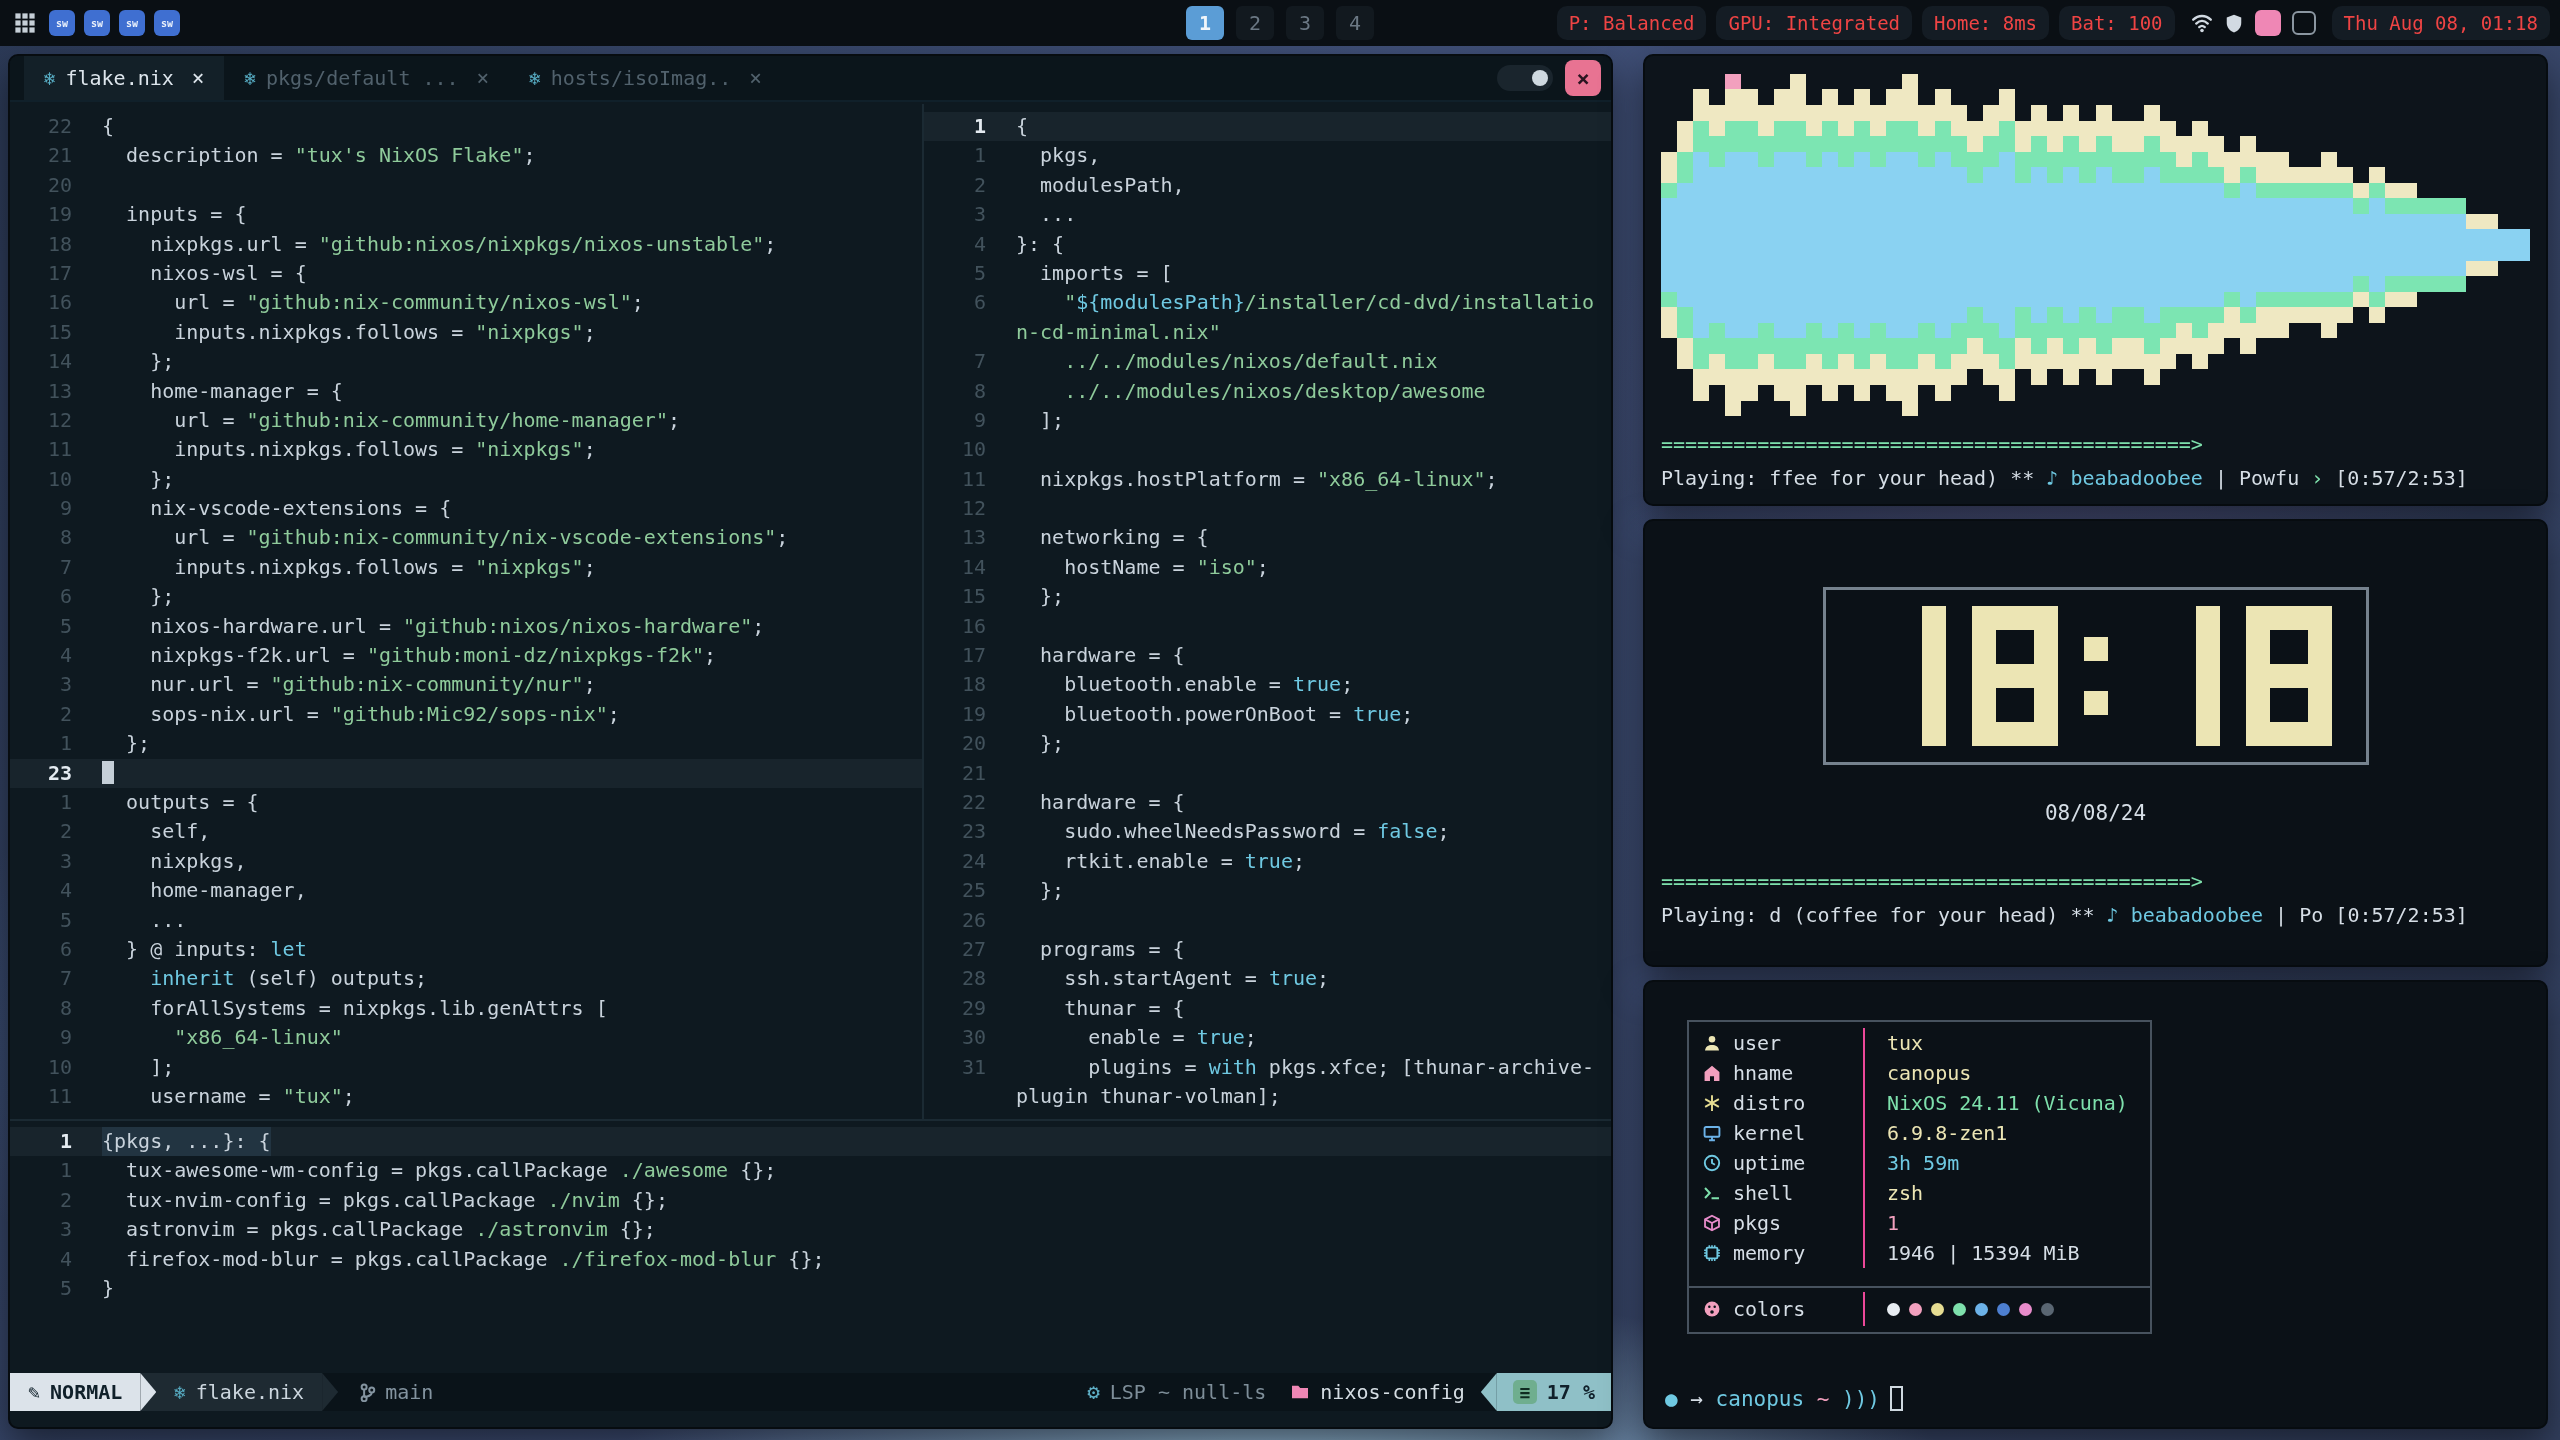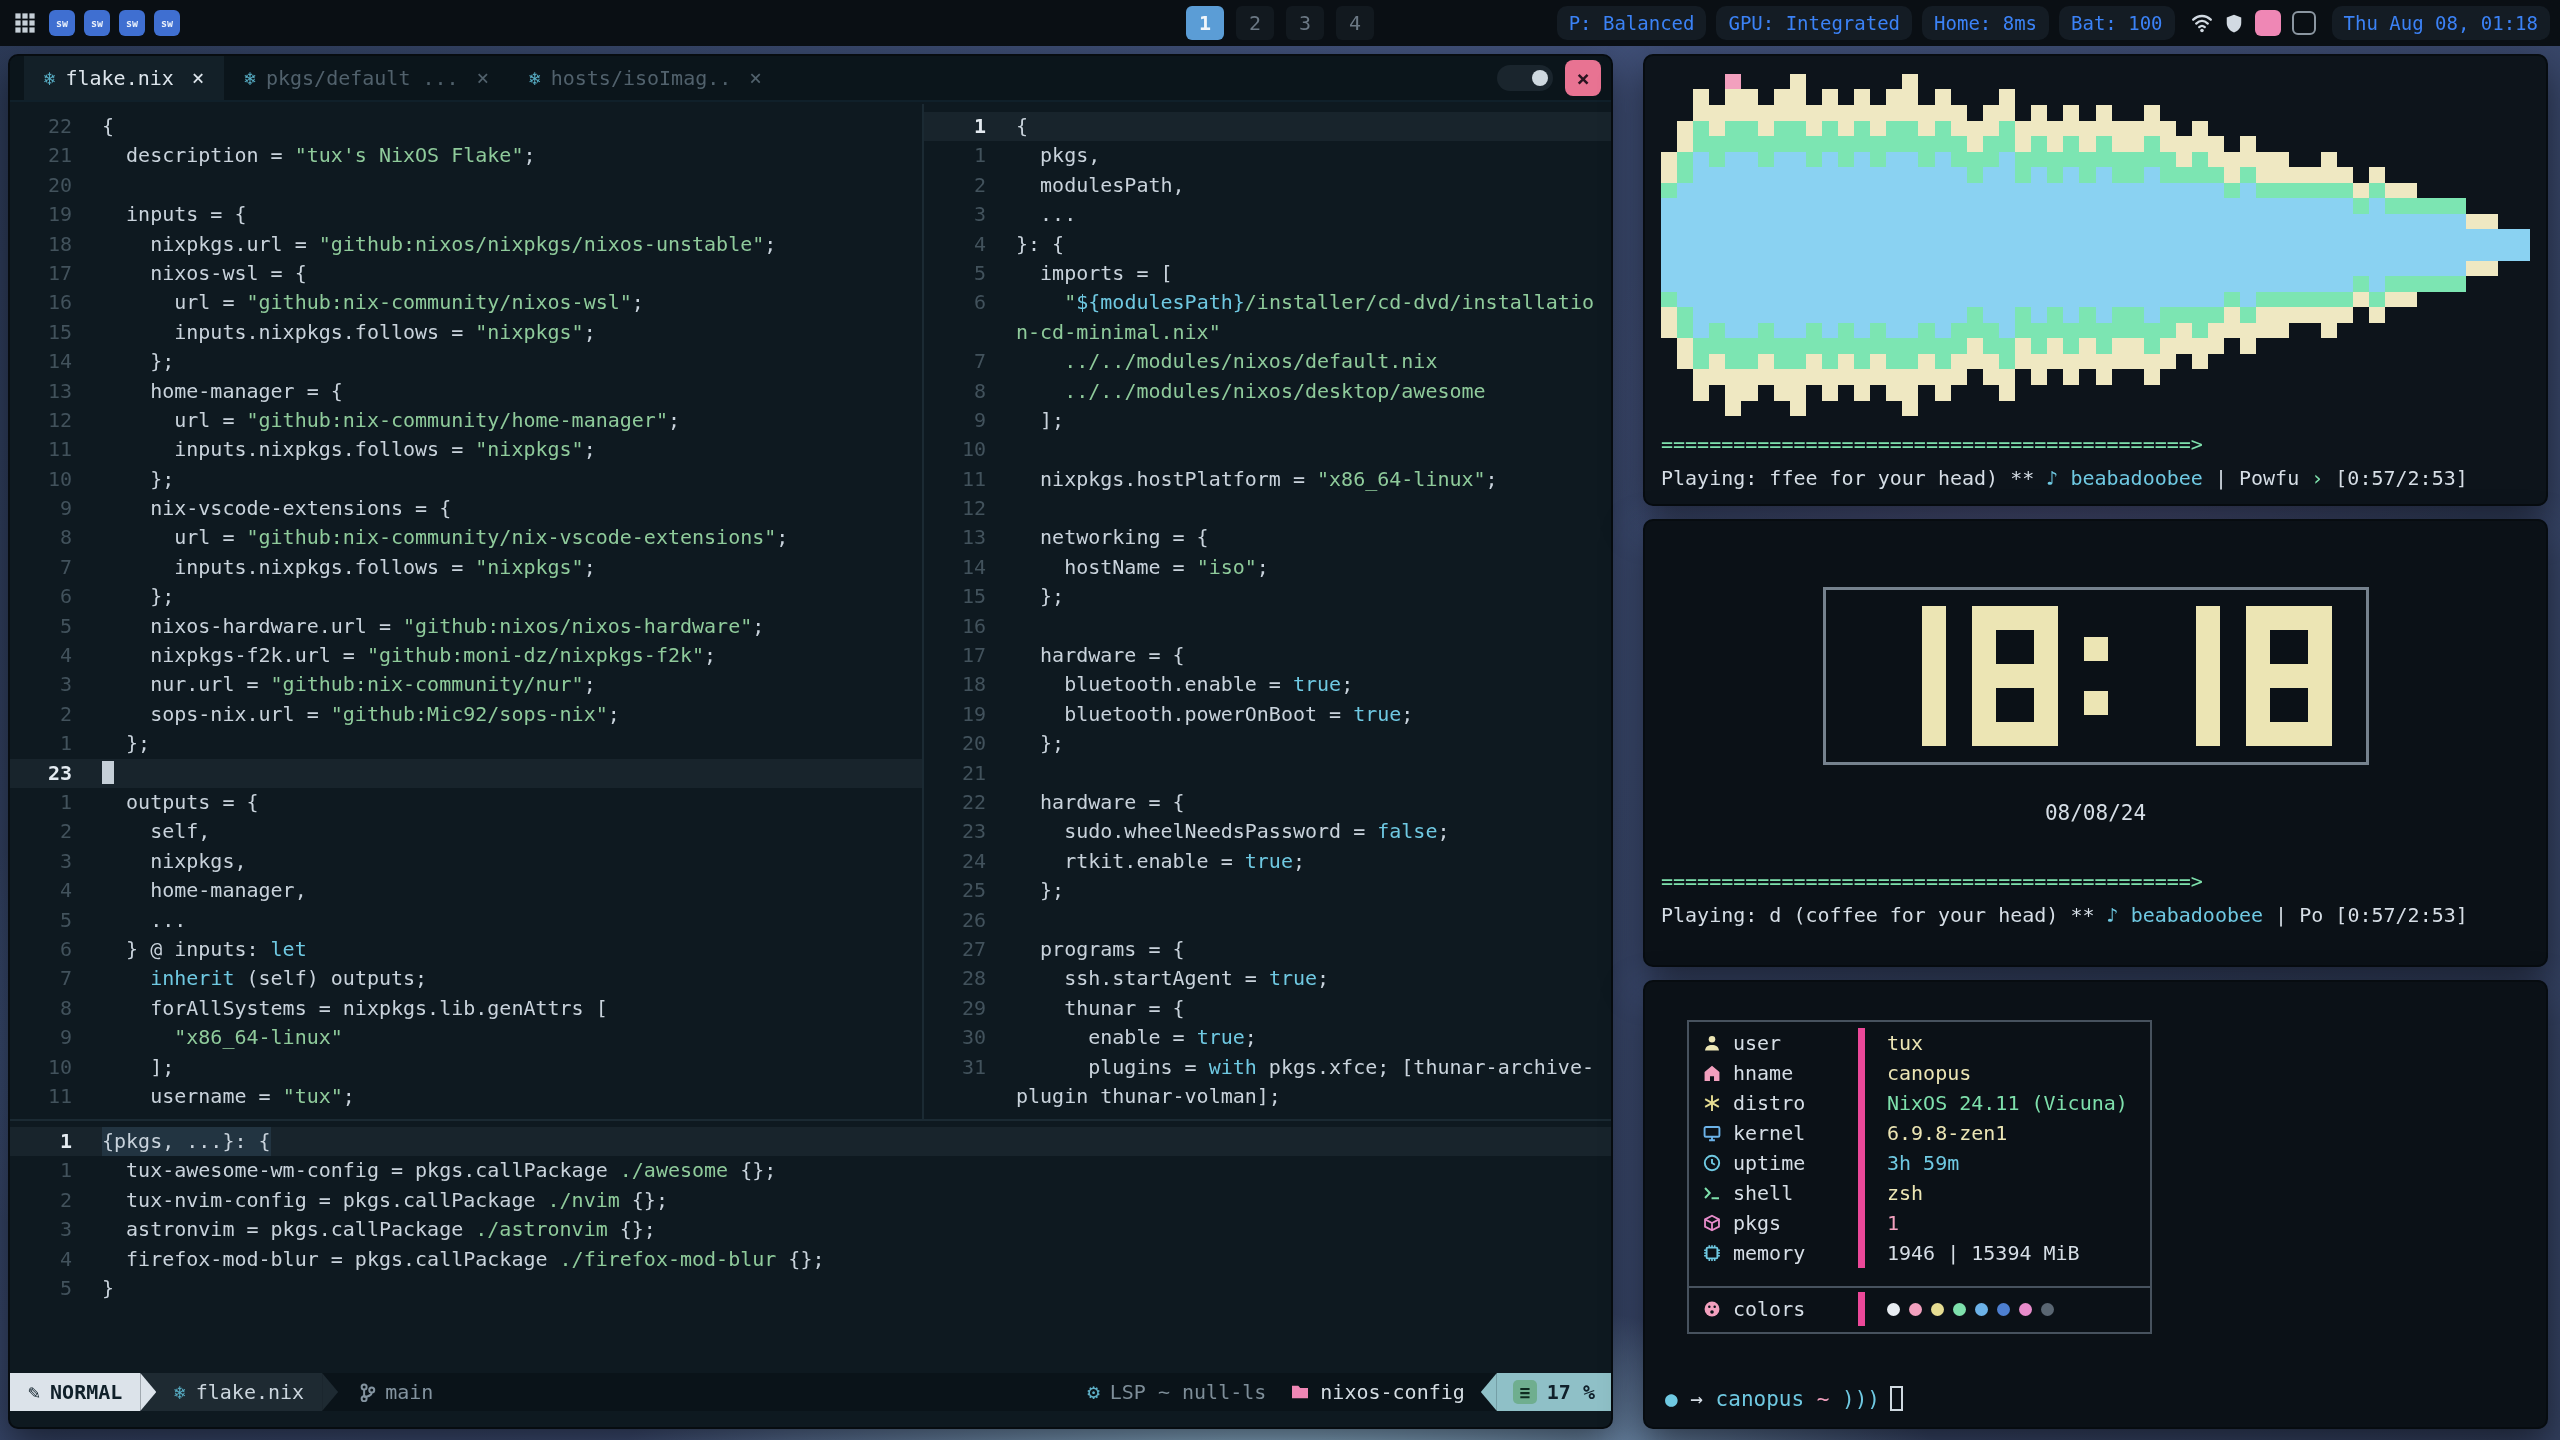--- a/index.html
+++ b/index.html
@@ -22,21 +22,21 @@
   .tb-left{display:flex;align-items:center;gap:13px;padding-left:14px}
   .ic{display:inline-flex;align-items:center;justify-content:center}
   .ic-slot{display:inline-flex;align-items:center;justify-content:center}
   .tb-apps{display:flex;gap:9px;align-items:center}
   .appicon{width:26px;height:26px;border-radius:6px;background:#3f6fd1;color:#eaf1fb;font-size:10px;font-weight:bold;display:flex;align-items:center;justify-content:center;text-transform:lowercase}
   .tb-tags{position:absolute;left:50%;top:50%;transform:translate(-50%,-50%);display:flex;gap:12px}
   .tag{min-width:38px;height:34px;padding:0 6px;border-radius:6px;background:#12191f;color:#6b7884;font-size:20px;display:flex;align-items:center;justify-content:center}
   .tag.active{background:#5b9dd6;color:#f2f6fa;font-weight:bold}
   .tb-right{position:absolute;right:10px;top:50%;transform:translateY(-50%);display:flex;align-items:center;gap:12px}
   .tb-segs{display:flex;gap:10px;align-items:center}
-  .seg{background:#141c24;border-radius:10px;padding:6px 12px;font-size:19px;color:#3b82f6;white-space:nowrap}
+  .seg{background:#141c24;border-radius:10px;padding:6px 12px;font-size:19px;color:#ef4444;white-space:nowrap}
   .tb-icons{display:flex;align-items:center;gap:11px;margin:0 4px;color:#d2dae2}
   .swatch{width:26px;height:26px;border-radius:6px;background:#ef87b5}
   .tray{width:24px;height:24px;border-radius:6px;border:2px solid #8b96a1}
   
   .window{position:absolute;border-radius:10px;box-shadow:0 16px 38px rgba(0,0,0,.5);overflow:hidden;border:2px solid #070c10}
   .editor{left:8px;top:54px;width:1605px;height:1375px;background:var(--win-bg)}
   .viz{left:1643px;top:54px;width:905px;height:452px;background:#0d141b;padding:14px 16px;display:flex;flex-direction:column}
   .clockwin{left:1643px;top:519px;width:905px;height:448px;background:var(--term-bg);padding:14px 16px}
   .fetchwin{left:1643px;top:980px;width:905px;height:449px;background:var(--term-bg);padding:26px 16px}
   
@@ -102,21 +102,21 @@
   .seg-e{left:0;bottom:0;width:24px;height:82px}
   .seg-c{right:0;bottom:0;width:24px;height:82px}
   .colon{width:24px;height:140px;display:flex;flex-direction:column;justify-content:space-evenly;align-items:center}
   .colon .dot{width:24px;height:24px;background:var(--cream)}
   .clock-date{text-align:center;margin-top:36px;font-size:21px;color:var(--fg)}
   .clockwin .term-sep{margin-top:44px}
   
   .fetch-box{margin:12px 0 0 26px;width:fit-content;border:2px solid #47525e;padding:6px 0}
   .frow{display:flex;align-items:stretch;height:30px}
   .frow.tborder{border-top:2px solid #47525e;height:40px;margin-top:18px;padding-top:4px}
-  .fl{width:176px;display:flex;align-items:center;gap:12px;padding-left:14px;border-right:7px solid #ec4899;flex:none}
+  .fl{width:176px;display:flex;align-items:center;gap:12px;padding-left:14px;border-right:2px solid #ec4899;flex:none}
   .flt{color:var(--fg);font-size:20px}
   .fv{display:flex;align-items:center;padding:0 22px;font-size:20px;white-space:pre}
   .dotc{width:13px;height:13px;border-radius:50%;margin-right:9px}
   .prompt{margin-top:52px;margin-left:4px;font-size:21px;display:flex;align-items:center}
   .prompt span{white-space:pre}
   .cursor-hollow{display:inline-block;width:13px;height:25px;border:2px solid #cfd9e0;margin-left:10px}
 </style>
 </head>
 <body>
 

